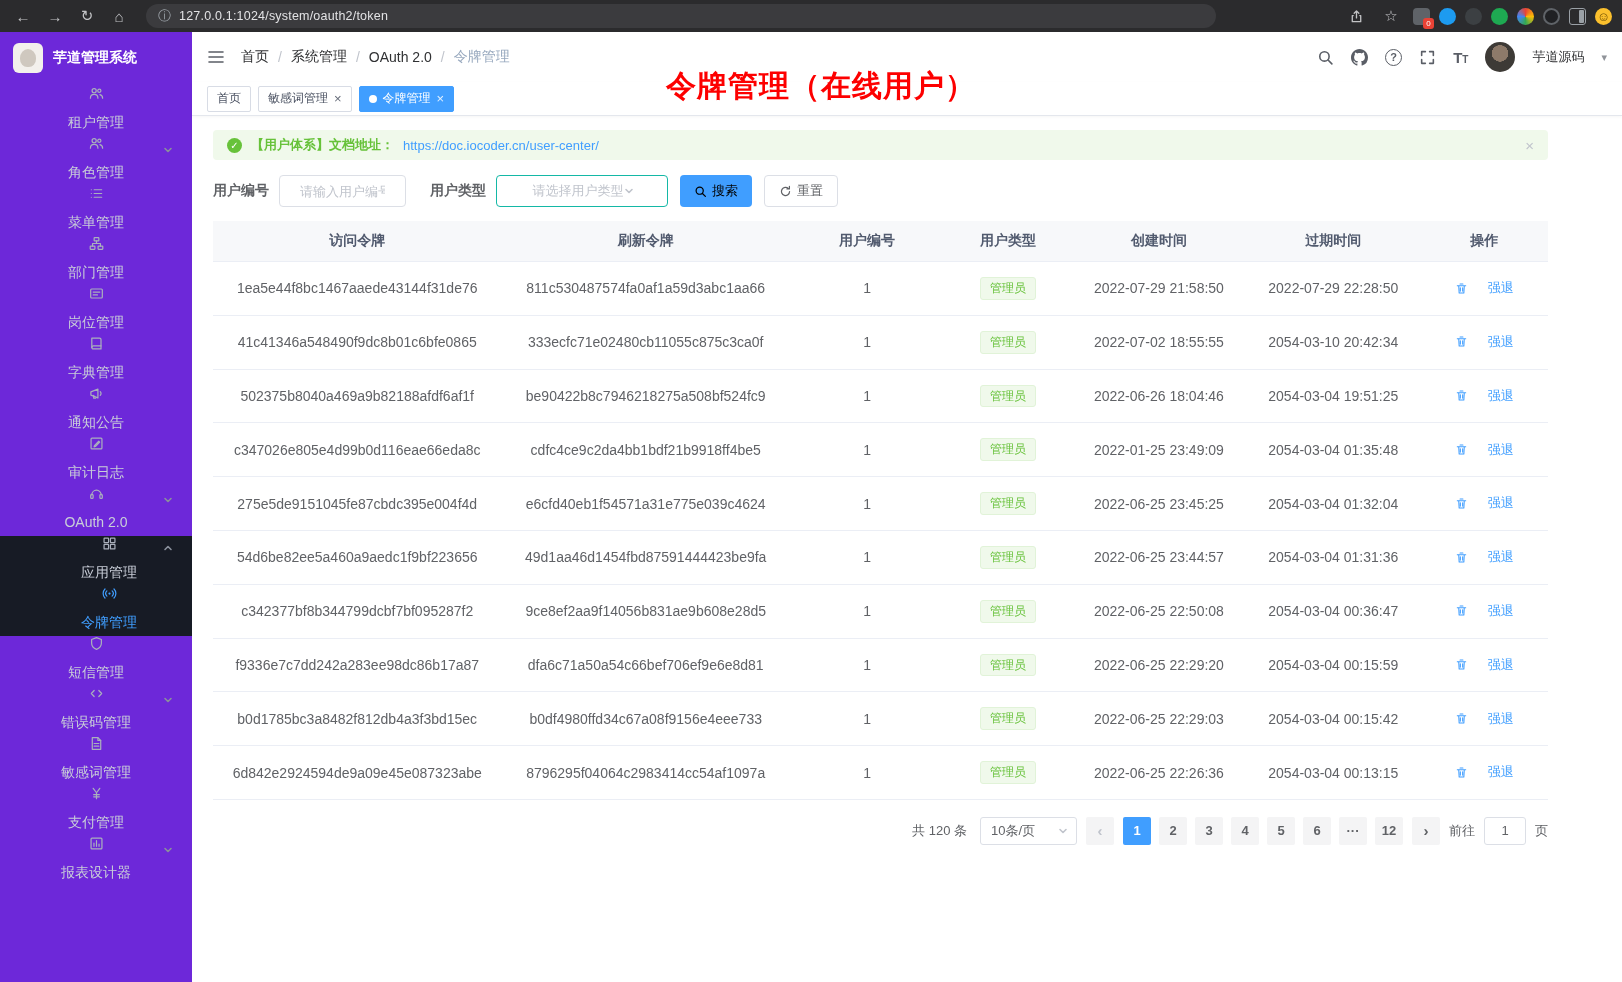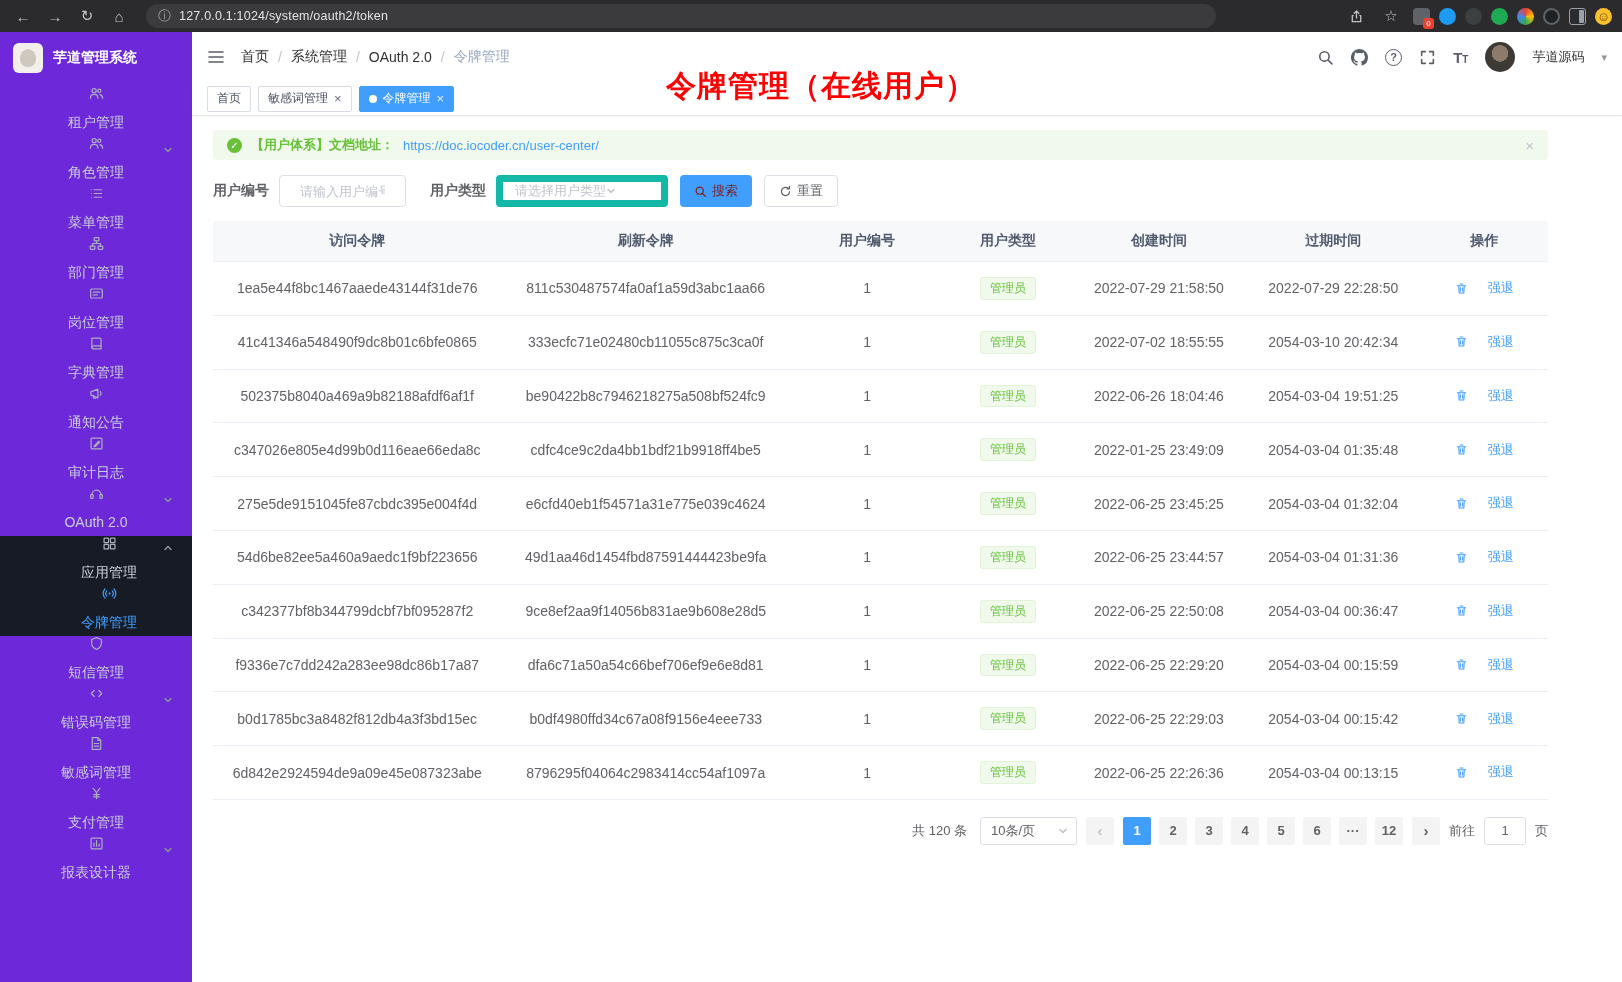--- a/index.html
+++ b/index.html
@@ -85,26 +85,26 @@
   .alert { height:30px; background:#f0f9eb; border-radius:4px; display:flex; align-items:center; gap:9px; padding:0 14px; font-size:13px; }
   .check-circle { width:15px; height:15px; border-radius:50%; background:#67c23a; color:#fff; font-size:10px; display:flex; align-items:center; justify-content:center; flex-shrink:0; }
   .alert-text { color:#67c23a; font-weight:bold; }
   .alert-link { color:#409eff; text-decoration:none; cursor:pointer; }
   .alert-close { margin-left:auto; color:#c0c4cc; font-size:15px; cursor:pointer; }
 
   .filter { display:flex; align-items:center; margin:15px 0 14px; }
   .f-label { font-size:14px; font-weight:bold; color:#606266; margin-right:10px; }
   .f-input { width:127px; height:32px; border:1px solid #dcdfe6; border-radius:4px; padding:0 20px; font-size:13px; color:#606266; background:#fff; }
   .f-input::placeholder { color:#c0c4cc; }
-  .f-select { width:172px; height:32px; border:7px solid #14b8a6; border-radius:4px; padding:0 10px 0 12px; font-size:13px; color:#c0c4cc; background:#fff; display:flex; align-items:center; justify-content:flex-start; cursor:pointer; }
+  .f-select { width:172px; height:32px; border:1px solid #14b8a6; border-radius:4px; padding:0 10px 0 12px; font-size:13px; color:#c0c4cc; background:#fff; display:flex; align-items:center; justify-content:center; cursor:pointer; }
   .f-select .sel-caret { color:#c0c4cc; display:flex; }
   .gap24 { width:24px; } .gap12 { width:12px; }
   .btn { height:32px; border-radius:4px; font-size:13px; display:flex; align-items:center; gap:5px; padding:0 14px; }
   .btn svg { width:13px; height:13px; fill:none; stroke:currentColor; stroke-width:1.5; stroke-linecap:round; stroke-linejoin:round; }
-  .btn-primary { background:#409eff; color:#7f1d1d; }
+  .btn-primary { background:#409eff; color:#000000; }
   .btn-plain { background:#fff; border:1px solid #dcdfe6; color:#606266; }
 
   
   table.tokens { width:100%; border-collapse:collapse; font-size:14px; color:#606266; table-layout:fixed; }
   .tokens th { background:#f7f8fa; font-weight:bold; color:#515a6e; padding:11px 4px; border-bottom:1px solid #ebeef5; text-align:center; }
   .tokens td { padding:15px 4px; border-bottom:1px solid #ebeef5; text-align:center; overflow:hidden; white-space:nowrap; }
   .type-badge { display:inline-block; background:#f0f9eb; border:1px solid #e1f3d8; color:#67c23a; font-size:12px; padding:2px 9px; border-radius:3px; line-height:1.4; }
   .action-link { color:#409eff; font-size:13px; display:inline-flex; align-items:center; gap:20px; cursor:pointer; }
   .action-link svg { width:13px; height:13px; fill:none; stroke:currentColor; stroke-width:1.3; stroke-linecap:round; stroke-linejoin:round; }
 

